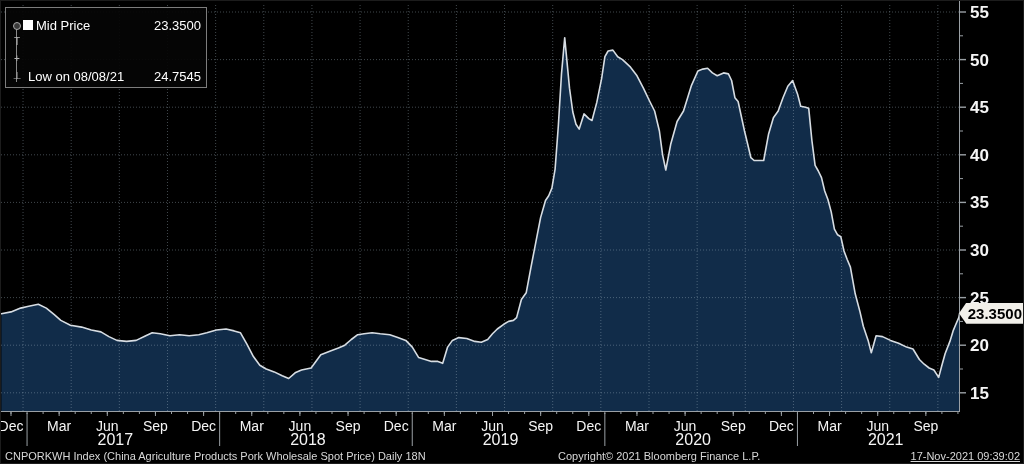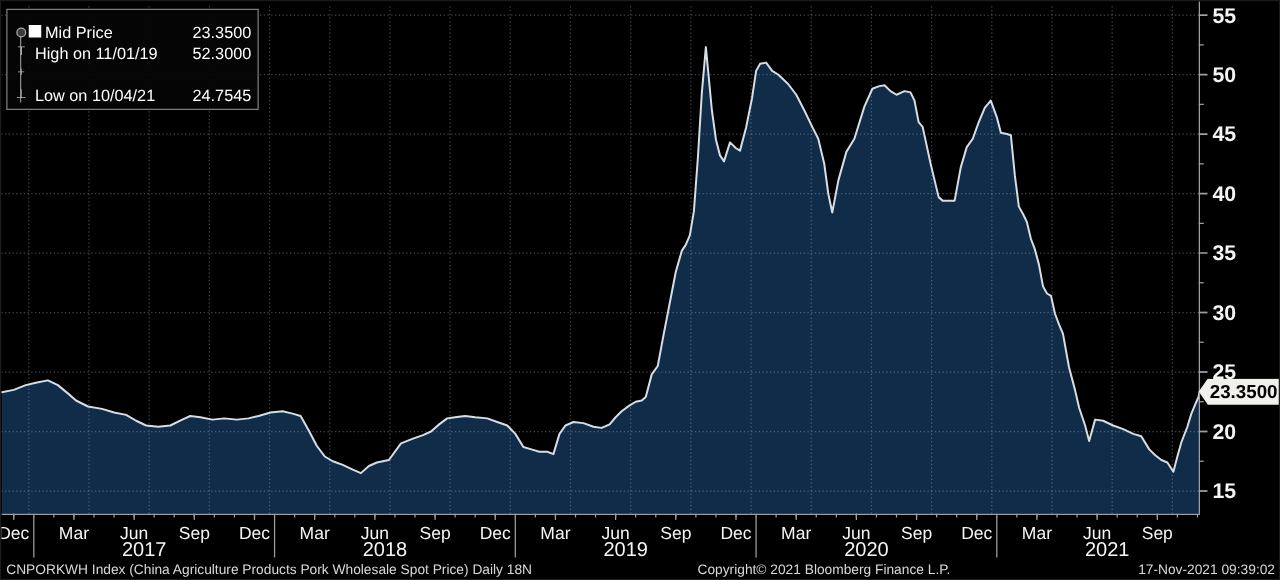--- a/index.html
+++ b/index.html
@@ -26,21 +26,21 @@
   #price-tag{
     position:absolute;left:958px;top:302px;width:66px;height:21px;
     background:#f2f0ea;color:#000;font-size:15px;font-weight:bold;
     line-height:21px;text-align:right;padding-right:3px;box-sizing:border-box;
     clip-path:polygon(0 50%, 11% 0, 100% 0, 100% 100%, 11% 100%);
   }
   
   .footer-text{position:absolute;font-size:11px;color:#d8d8d8;white-space:nowrap;}
   #footer-left{left:4px;top:449px;}
   #footer-copy{left:557px;top:449px;text-align:center;}
-  #footer-time{right:3px;top:449px;}
+  #footer-time{right:3px;top:449px;text-decoration:underline;}
 </style>
 </head>
 <body>
 
 <div id="stage">
 
   <div id="chart-canvas"><svg width="1024" height="464" viewBox="0 0 1024 464">
         <rect x="0" y="0" width="1024" height="464" fill="#000000"></rect>
         <path d="M0.4,410 L0.4,312.8 L10.0,310.9 L19.6,307.1 L27.7,305.2 L37.3,303.3 L45.3,307.1 L53.3,313.7 L59.8,319.4 L69.4,324.2 L80.6,326.1 L90.3,329.0 L99.9,330.9 L107.9,335.6 L115.9,339.4 L125.6,340.4 L135.2,339.4 L144.8,334.7 L151.2,331.8 L159.3,332.8 L168.9,334.7 L178.5,333.7 L188.2,334.7 L197.8,333.7 L205.8,331.8 L215.4,329.0 L225.1,328.0 L233.1,329.9 L239.5,331.8 L245.9,343.2 L252.4,355.6 L258.8,364.2 L265.2,368.0 L273.2,370.9 L281.2,374.7 L287.7,377.5 L294.1,371.8 L300.5,369.0 L310.1,367.0 L319.8,353.7 L329.4,349.9 L337.4,347.1 L343.8,344.2 L350.3,338.5 L356.7,333.7 L363.1,332.8 L371.1,331.8 L379.2,332.8 L388.8,333.7 L396.8,336.6 L404.8,339.4 L411.3,346.1 L417.7,356.6 L424.1,358.5 L430.5,360.4 L436.9,360.4 L441.7,362.3 L446.6,346.1 L451.4,339.4 L457.8,336.6 L465.8,337.5 L473.8,340.4 L480.3,341.3 L486.7,338.5 L491.5,332.8 L496.3,328.0 L502.7,323.3 L507.6,320.4 L512.4,319.4 L515.6,316.6 L520.4,298.5 L525.2,291.8 L530.0,266.1 L534.8,241.4 L539.6,216.6 L544.5,199.5 L547.7,194.7 L550.9,187.1 L554.1,168.1 L557.3,125.2 L560.5,72.9 L563.7,36.7 L568.5,87.2 L571.8,111.0 L575.0,123.3 L578.2,128.1 L583.0,112.9 L587.8,117.6 L591.0,119.5 L595.8,101.4 L600.6,77.6 L603.9,55.7 L607.1,50.0 L611.9,49.1 L616.7,55.7 L621.5,58.6 L629.5,66.2 L636.0,74.8 L642.4,87.2 L648.8,100.5 L653.6,110.0 L658.4,130.0 L661.6,153.8 L664.8,169.0 L669.7,143.3 L676.1,120.5 L682.5,110.0 L690.5,84.3 L696.9,70.0 L701.8,68.1 L706.6,67.2 L711.4,71.9 L716.2,74.8 L722.6,71.9 L727.4,72.9 L730.6,79.5 L733.9,96.7 L737.1,100.5 L743.5,130.0 L746.7,143.3 L749.9,156.7 L753.1,159.5 L762.7,159.5 L767.6,132.9 L772.4,116.7 L777.2,110.0 L782.0,96.7 L786.8,85.3 L791.6,79.5 L796.5,92.9 L799.7,105.2 L804.5,106.2 L807.7,107.2 L810.9,139.5 L814.1,164.3 L817.3,170.0 L820.5,176.6 L823.7,190.0 L826.9,198.5 L830.2,210.9 L833.4,228.1 L836.6,233.8 L839.8,235.7 L843.0,250.0 L846.2,258.5 L849.4,266.1 L854.2,292.8 L859.0,310.9 L862.3,325.2 L867.1,339.4 L870.3,351.8 L875.1,334.7 L881.5,335.6 L889.5,339.4 L897.6,342.3 L905.6,346.1 L912.0,348.0 L918.4,358.5 L923.2,363.2 L928.1,367.0 L932.9,369.0 L937.7,376.4 L940.9,364.2 L944.1,352.8 L948.9,340.4 L952.1,329.9 L955.3,322.3 L957.8,316.6 L958.6,312.3 L958.6,410 Z" fill="#112c49" stroke="none"></path>
         <line x1="0" y1="391.79999999999995" x2="958" y2="391.79999999999995" stroke="rgba(170,188,202,0.38)" stroke-width="1" stroke-dasharray="1,2"></line>
@@ -218,26 +218,22 @@
     <span class="lg-circle"></span>
     <span class="lg-mk" style="top:29px">T</span>
     <span class="lg-mk" style="top:46px">+</span>
     <span class="lg-mk" style="top:63px">⊥</span>
 
     <div class="lg-row lg-row0" style="top:9px">
       <span class="lg-sq"></span>
       <span class="lg-label">Mid Price</span>
       <span class="lg-val">23.3500</span>
     </div>
-    <div class="lg-row" style="top:26px">
-      <span class="lg-label">High on 11/01/19</span>
-      <span class="lg-val">52.3000</span>
-    </div>
     <div class="lg-row" style="top:60px">
-      <span class="lg-label">Low on 10/04/21</span>
+      <span class="lg-label">Low on 08/08/21</span>
       <span class="lg-val">24.7545</span>
     </div>
   </div>
 
   <div id="price-tag" style="top: 301.808px;">23.3500</div>
 
   <div id="footer-left" class="footer-text">CNPORKWH Index (China Agriculture Products Pork Wholesale Spot Price)  Daily 18N</div>
   <div id="footer-copy" class="footer-text">Copyright© 2021 Bloomberg Finance L.P.</div>
   <div id="footer-time" class="footer-text">17-Nov-2021 09:39:02</div>
 

